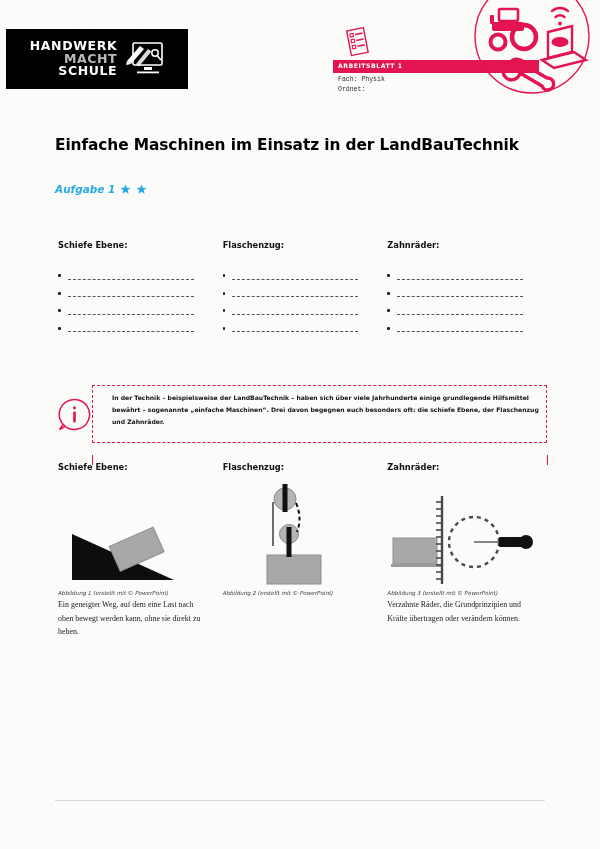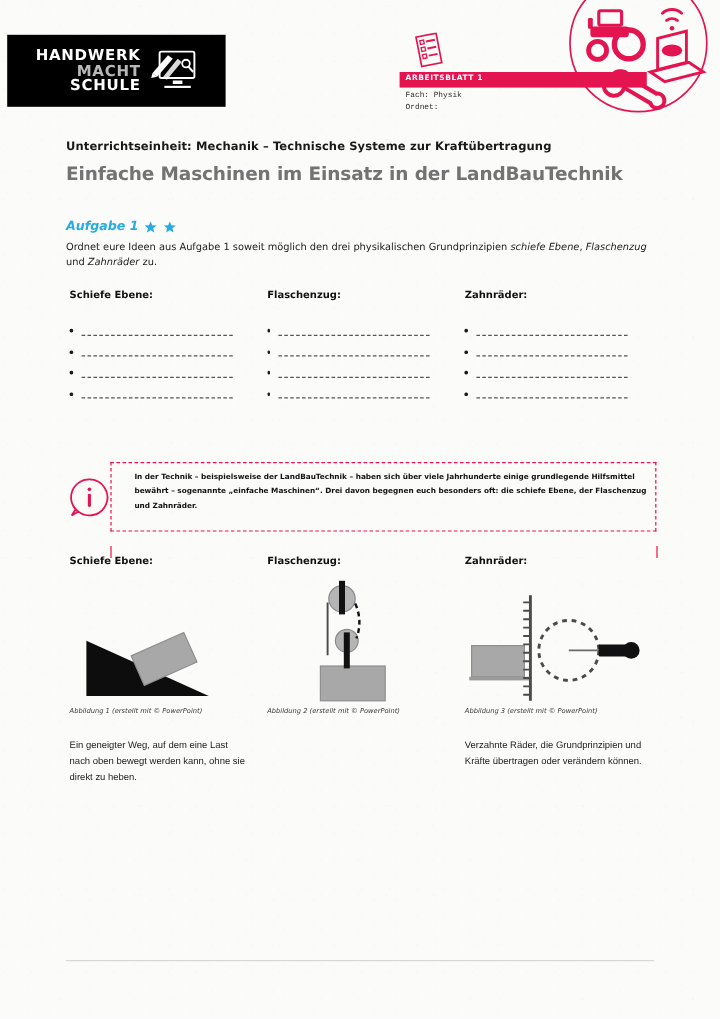--- a/index.html
+++ b/index.html
@@ -70,21 +70,21 @@
 
   
   .unit-line {
     position: absolute; left: 55px; top: 117px;
     font-size: 9.6px; font-weight: bold; color: #1a1a1a;
     letter-spacing: 0.1px;
     font-family: "DejaVu Sans", sans-serif;
   }
   .main-title {
     position: absolute; left: 55px; top: 136px;
-    font-size: 15.4px; font-weight: bold; color: #737373;
+    font-size: 15.4px; font-weight: bold; color: #000000;
     letter-spacing: -0.1px;
     font-family: "DejaVu Sans", sans-serif;
   }
 
   
   .task-head {
     position: absolute; left: 55px; top: 183px;
     display: flex; align-items: center; gap: 5px;
   }
   .task-label {
@@ -159,22 +159,22 @@
     display: flex; align-items: flex-end; justify-content: flex-start;
     margin-top: 6px;
   }
   .example-caption {
     font-size: 5.6px; font-style: italic; color: #3a3a3a;
     margin-top: 4px;
     font-family: "DejaVu Sans", sans-serif;
   }
   .example-desc {
     font-size: 7.9px; color: #1b1b1b; line-height: 1.72;
-    margin-top: 18px; width: 150px;
-    font-family: Liberation Sans, sans-serif;
+    margin-top: 2px; width: 150px;
+    font-family: Liberation Serif, serif;
   }
 
   
   .footer-rule {
     position: absolute; left: 55px; top: 800px; width: 490px;
     border-top: 1px solid #d8d8d8;
   }
   .footer {
     position: absolute; left: 55px; top: 809px; width: 490px;
     display: flex; align-items: center;
@@ -256,34 +256,32 @@
         <path d="M80 94 l32 -8 l12 8 l-32 8 z"></path>
         <ellipse cx="98" cy="76" rx="8.5" ry="5" fill="#e3144f" stroke="none"></ellipse>
       </g>
 
       <g fill="none" stroke="#e3144f" stroke-width="3.4" stroke-linecap="round">
         <path d="M48 97 a8.5 8.5 0 1 0 10 10 l22 13 a6 6 0 1 0 5 -8 l-22 -13 a8.5 8.5 0 0 0 -15 -2"></path>
       </g>
     </svg>
   </div>
 
-  <div class="unit-line">Unterrichtseinheit: Mechanik – Technische Systeme zur Kraftübertragung</div>
   <div class="main-title">Einfache Maschinen im Einsatz in der LandBauTechnik</div>
 
   <div class="task-head">
     <span class="task-label">Aufgabe 1</span>
     <svg class="star" viewBox="0 0 12 12">
       <path d="M6 0.6 L7.5 4 L11.4 4.3 L8.4 6.7 L9.4 10.6 L6 8.5 L2.6 10.6 L3.6 6.7 L0.6 4.3 L4.5 4 Z" fill="#29abe2"></path>
     </svg>
     <svg class="star" viewBox="0 0 12 12">
       <path d="M6 0.6 L7.5 4 L11.4 4.3 L8.4 6.7 L9.4 10.6 L6 8.5 L2.6 10.6 L3.6 6.7 L0.6 4.3 L4.5 4 Z" fill="#29abe2"></path>
     </svg>
   </div>
 
-  <div class="task-text"><span>Ordnet eure Ideen aus Aufgabe 1 soweit möglich den drei physikalischen Grundprinzipien </span><i>schiefe Ebene</i><span>, </span><i>Flaschenzug</i><span> und </span><i>Zahnräder</i><span> zu.</span></div>
 
   <div class="answer-cols">
     <div class="answer-col">
       <div class="answer-col-title">Schiefe Ebene:</div>
       <div class="answer-line">
           <span class="answer-bullet"></span>
           <span class="answer-rule"></span>
         </div>
       <div class="answer-line">
           <span class="answer-bullet"></span>

